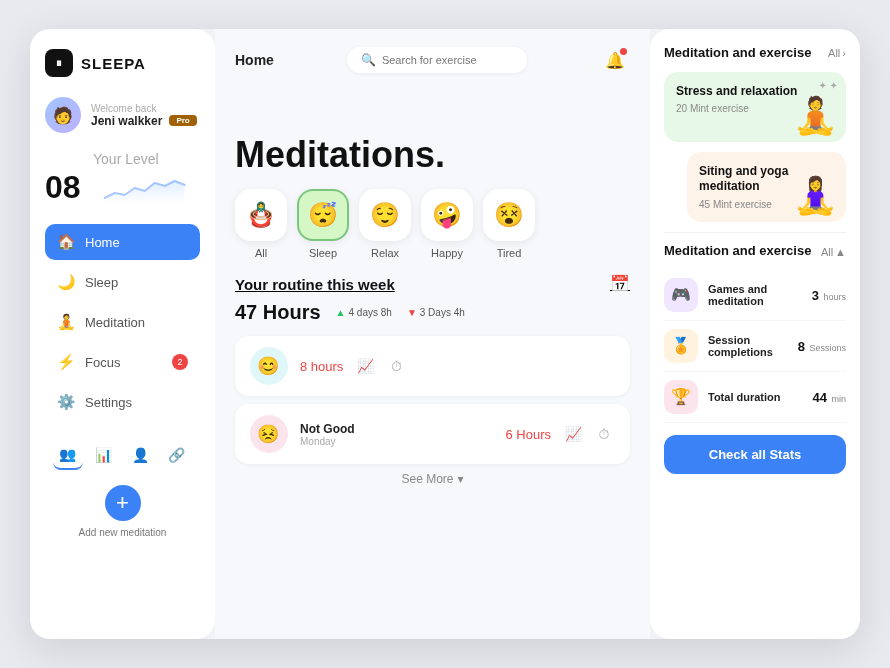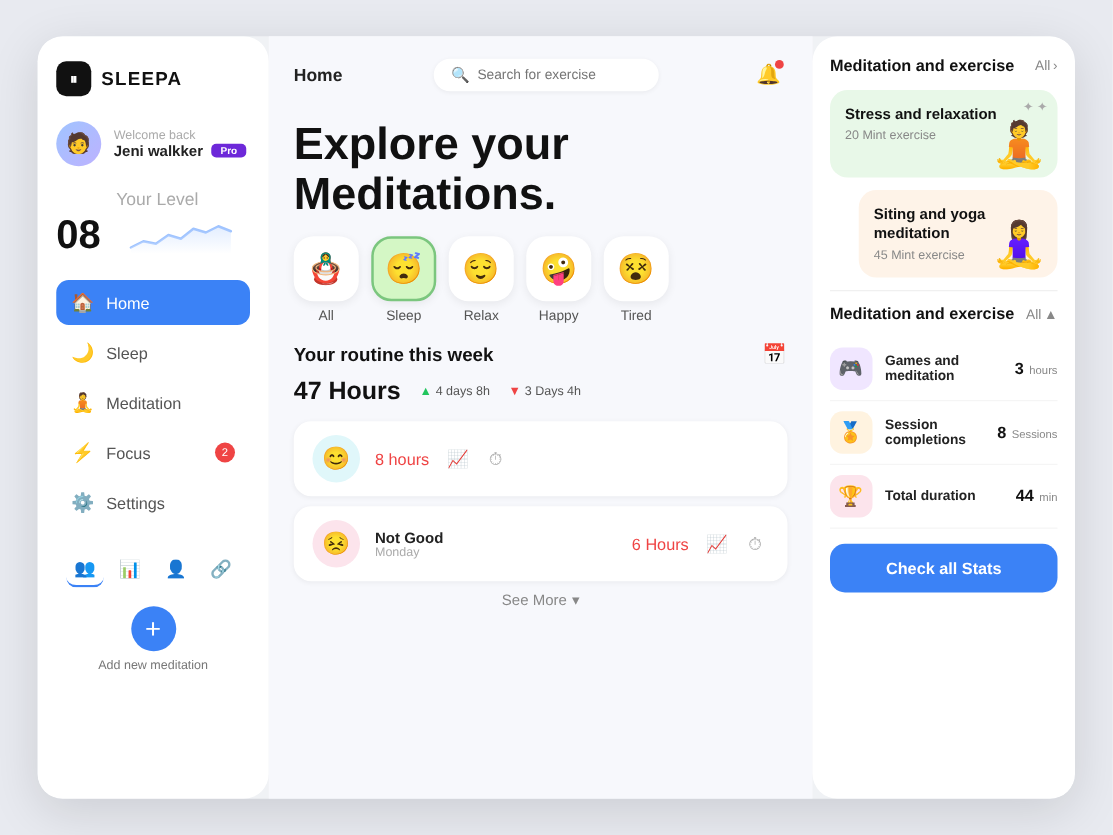--- a/index.html
+++ b/index.html
@@ -82,21 +82,21 @@
       display: flex;
       align-items: center;
       gap: 7px;
     }
     .user-name {
       font-size: 12px;
       font-weight: 600;
       color: #222;
     }
     .pro-badge {
-      background: #6d28d9;
+      background: #a16207;
       color: #fff;
       font-size: 8px;
       padding: 1px 7px;
       border-radius: 4px;
       font-weight: 600;
     }
     .level-section {
       margin-bottom: 18px;
     }
     .level-label {
@@ -308,22 +308,23 @@
       color: #555;
       font-weight: 500;
     }
     .routine-section {
       padding: 0 20px;
       flex: 1;
     }
     .routine-header {
       display: flex;
       justify-content: space-between;
-      align-items: center;
+      align-items: flex-end;
       margin-bottom: 8px;
+      text-decoration: underline;
     }
     .routine-title {
       font-size: 15px;
       font-weight: 700;
       color: #111;
     }
     .calendar-icon {
       color: #aaa;
       font-size: 16px;
       cursor: pointer;
@@ -601,21 +602,21 @@
         <span class="search-icon-span">🔍</span>
         <input type="text" placeholder="Search for exercise" style="">
       </div>
       <div class="notif-btn">
         🔔
         <div class="notif-dot"></div>
       </div>
     </div>
     <div class="hero-section">
       <div class="hero-title">
-        <span>Explore your</span><br>
+        <br>
         <span>Meditations.</span>
       </div>
     </div>
     <div class="mood-row">
       <div class="mood-item">
         <div class="mood-emoji-wrap">🪆</div>
         <span class="mood-label">All</span>
       </div>
       <div class="mood-item">
         <div class="mood-emoji-wrap selected">😴</div>

